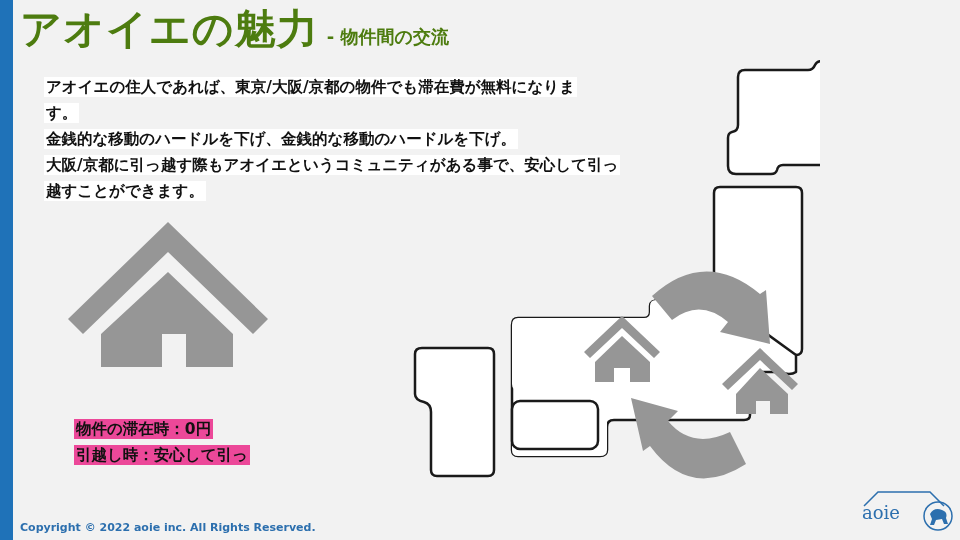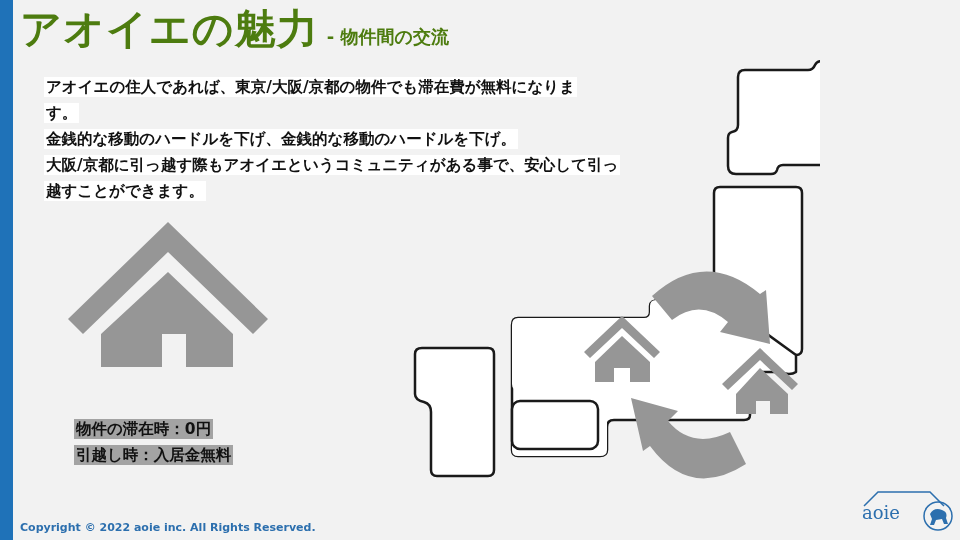--- a/index.html
+++ b/index.html
@@ -23,21 +23,21 @@
     position: absolute; left: 44px; top: 74px; width: 630px;
     font-size: 15.5px; font-weight: bold; color: #111; line-height: 26px;
   }
   .body-text .line { display: block; }
   .body-text .line span { background: #fff; padding: 1px 2px; }
   .big-house { position: absolute; left: 68px; top: 222px; }
   .stay-info {
     position: absolute; left: 74px; top: 416px;
     font-size: 15.5px; font-weight: bold; color: #111; line-height: 26px;
   }
-  .stay-info span { background: #a3a3a3; padding: 1px 2px; }
+  .stay-info span { background: #ec4899; padding: 1px 2px; }
   .map { position: absolute; left: 400px; top: 60px; }
   .footer {
     position: absolute; left: 20px; top: 521px;
     font-size: 11px; font-weight: bold; color: #2c6fae;
   }
   .logo { position: absolute; left: 852px; top: 490px; }
   .logo-text {
     position: absolute; left: 862px; top: 502px;
     font-family: "DejaVu Serif", serif; font-size: 18px; color: #2c6fae;
   }
@@ -60,21 +60,21 @@
   <div class="line"><span>越すことができます。</span></div>
 </div>
 
 <svg class="big-house" width="200" height="150" viewBox="0 0 200 150">
   <polygon fill="#969696" points="100,0 200,97 185,112 100,30 15,112 0,97"></polygon>
   <polygon fill="#969696" points="100,50 165,112 165,145 118,145 118,112 94,112 94,145 33,145 33,112"></polygon>
 </svg>
 
 <div class="stay-info">
   <div><span>物件の滞在時：0円</span></div>
-  <div><span>引越し時：入居金無料</span></div>
+  <div><span>引越し時：安心して引っ</span></div>
 </div>
 
 <svg class="map" width="420" height="420" viewBox="400 60 420 420">
   <g fill="#ffffff" stroke="#1a1a1a" stroke-width="2.5" stroke-linejoin="round">
 
     <path d="M745,70 L808,70 Q813,70 815,65 Q817,61 822,61 L850,61 Q857,61 857,68 L857,85 Q857,90 853,91 Q848,92 848,98 L848,158 Q848,165 841,165 L783,165 Q778,165 777,170 Q776,174 771,174 L736,174 Q728,174 728,166 L728,138 Q728,133 732,132 Q738,131 738,125 L738,77 Q738,70 745,70 Z"></path>
 
     <path d="M720,187 L796,187 Q802,187 802,193 L802,349 Q802,355 796,355 L720,355 L720,300 Q720,294 714,293 L714,193 Q714,187 720,187 Z"></path>
 
     <path d="M660,300 L714,294 L720,296 L720,300 L796,355 L796,372 Q790,376 780,372 L750,372 L750,415 Q750,420 744,420 L614,420 Q607,420 607,427 L607,450 Q607,456 600,456 L518,456 Q512,456 512,450 L512,325 Q512,318 518,318 L644,318 Q650,318 650,312 L650,306 Q650,300 660,300 Z"></path>

